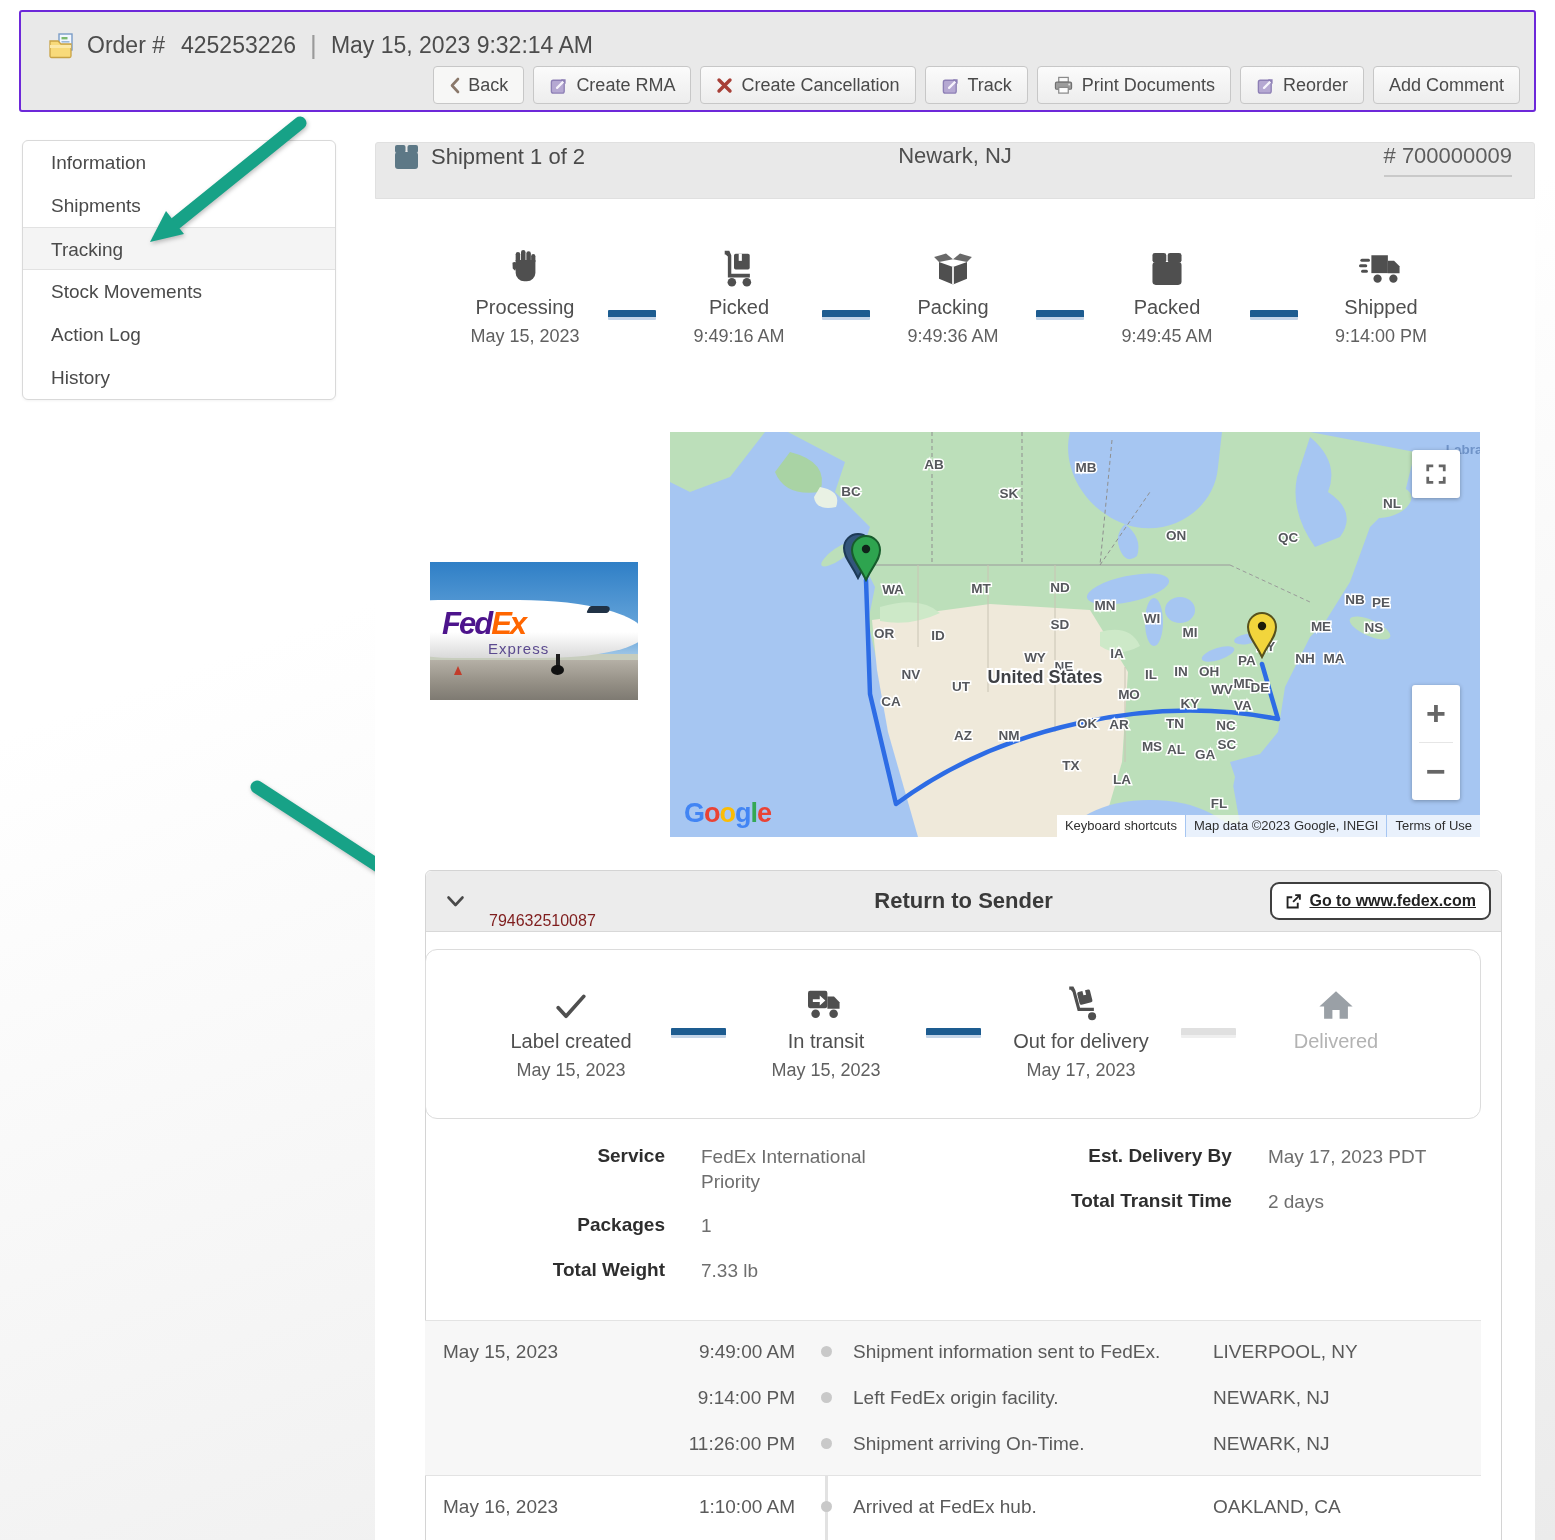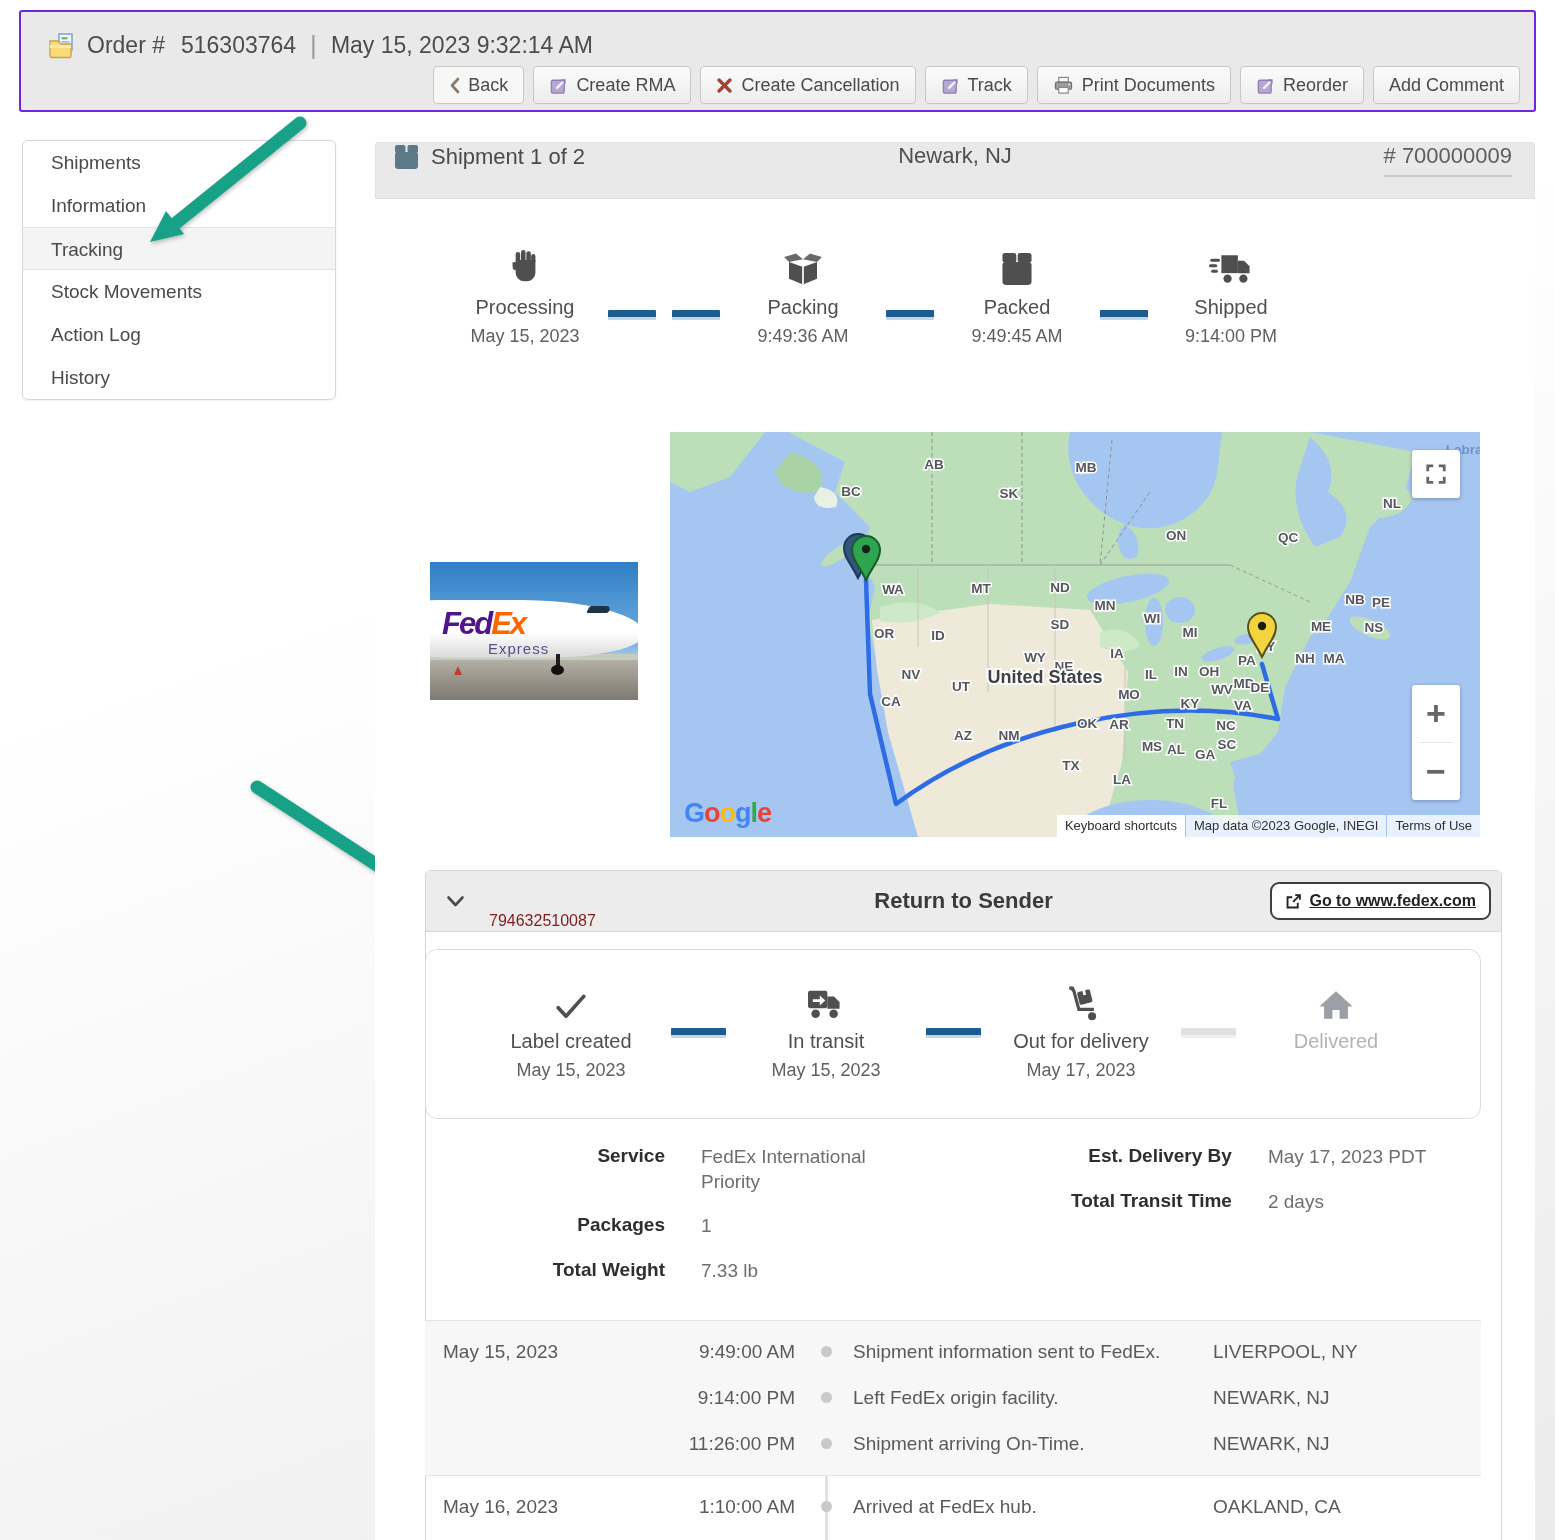--- a/index.html
+++ b/index.html
@@ -132,21 +132,21 @@
       <svg width="27" height="27" viewBox="0 0 27 27">
         <rect x="11" y="2" width="13" height="16" fill="#f2f7ff" stroke="#7a9cc6" stroke-width="1.4"></rect>
         <rect x="13.5" y="5" width="6" height="2.4" fill="#7cb96f"></rect>
         <rect x="13.5" y="9" width="8" height="1.6" fill="#9db9d9"></rect>
         <rect x="13.5" y="12" width="8" height="1.6" fill="#9db9d9"></rect>
         <path d="M2 9 h8 l3 3 h10 v12 a1.5 1.5 0 0 1 -1.5 1.5 H3.5 A1.5 1.5 0 0 1 2 24 z" fill="#f8da7a" stroke="#c8a244" stroke-width="1.3"></path>
         <path d="M2 13 h21 v3 H2 z" fill="#fce9a8"></path>
       </svg>
     </span>
     <span>Order #</span>
-      <span class="num">516303764</span>
+      <span class="num">425253226</span>
     <span class="sep">|</span>
     <span>May 15, 2023 9:32:14 AM</span>
   </div>
   <div class="toolbar">
     <button class="tbtn back">
       <span style="display:flex">
           <svg width="11" height="17" viewBox="0 0 11 17">
             <path d="M9 2 L3 8.5 L9 15" fill="none" stroke="#8a786a" stroke-width="2.6" stroke-linecap="round" stroke-linejoin="round"></path>
           </svg>
         </span>
@@ -201,22 +201,22 @@
         </span>
       <span>Reorder</span>
     </button>
     <button class="tbtn">
       <span>Add Comment</span>
     </button>
   </div>
 </div>
 
 <div id="sidebar">
+  <div class="side-item">Information</div>
   <div class="side-item">Shipments</div>
-  <div class="side-item">Information</div>
   <div class="side-item active">Tracking</div>
   <div class="side-item">Stock Movements</div>
   <div class="side-item">Action Log</div>
   <div class="side-item">History</div>
 </div>
 
 <svg class="arrow-svg" style="left:130px; top:115px;" width="190" height="145">
   <path d="M170 8 L46 108" stroke="#17a287" stroke-width="13" stroke-linecap="round" fill="none"></path>
   <polygon points="20,127 36,96 54,119" fill="#17a287"></polygon>
 </svg>
@@ -251,20 +251,33 @@
             <rect x="13" y="2.5" width="3.4" height="8.5" rx="1.7"></rect>
             <rect x="16.6" y="4.5" width="3.2" height="7" rx="1.6"></rect>
             <path d="M5 9 h14.8 v9.5 a6.5 6.5 0 0 1 -6.5 6.5 h-1.8 A6.5 6.5 0 0 1 5 18.5 z"></path>
             <path d="M2.6 11 c2 -1.4 4 .2 3.4 2.4 L4.6 17 2.8 15.4 z"></path>
           </svg>
       </span>
       <span class="s-label">Processing</span>
       <span class="s-time">May 15, 2023</span>
     </div>
     <div class="conn"></div>
+    <div class="step">
+      <span class="s-icon">
+        <svg width="40" height="40" viewBox="0 0 28 28" fill="#4f4f4f">
+            <path d="M4 2 h3.2 l1.4 3 v13 h13 v2.6 H6.2 V6 L4.6 4.6 H4 z"></path>
+            <rect x="10.5" y="4" width="11" height="11" rx="1.2"></rect>
+            <rect x="13.8" y="4" width="2.2" height="5" fill="#fff"></rect>
+            <circle cx="9" cy="24" r="3"></circle>
+            <circle cx="19.5" cy="24" r="3"></circle>
+          </svg>
+      </span>
+      <span class="s-label">Picked</span>
+      <span class="s-time">9:49:16 AM</span>
+    </div>
     <div class="conn"></div>
     <div class="step">
       <span class="s-icon">
         <svg width="42" height="38" viewBox="0 0 30 26" fill="#4f4f4f">
             <path d="M5 8 L15 11.5 L25 8 L25 20 L15 24 L5 20 z"></path>
             <path d="M5 8 L1.5 4.5 L10 2 L15 6 z" opacity=".85"></path>
             <path d="M25 8 L28.5 4.5 L20 2 L15 6 z" opacity=".85"></path>
             <path d="M15 11.5 L15 24" stroke="#fff" stroke-width="1.2"></path>
           </svg>
       </span>

